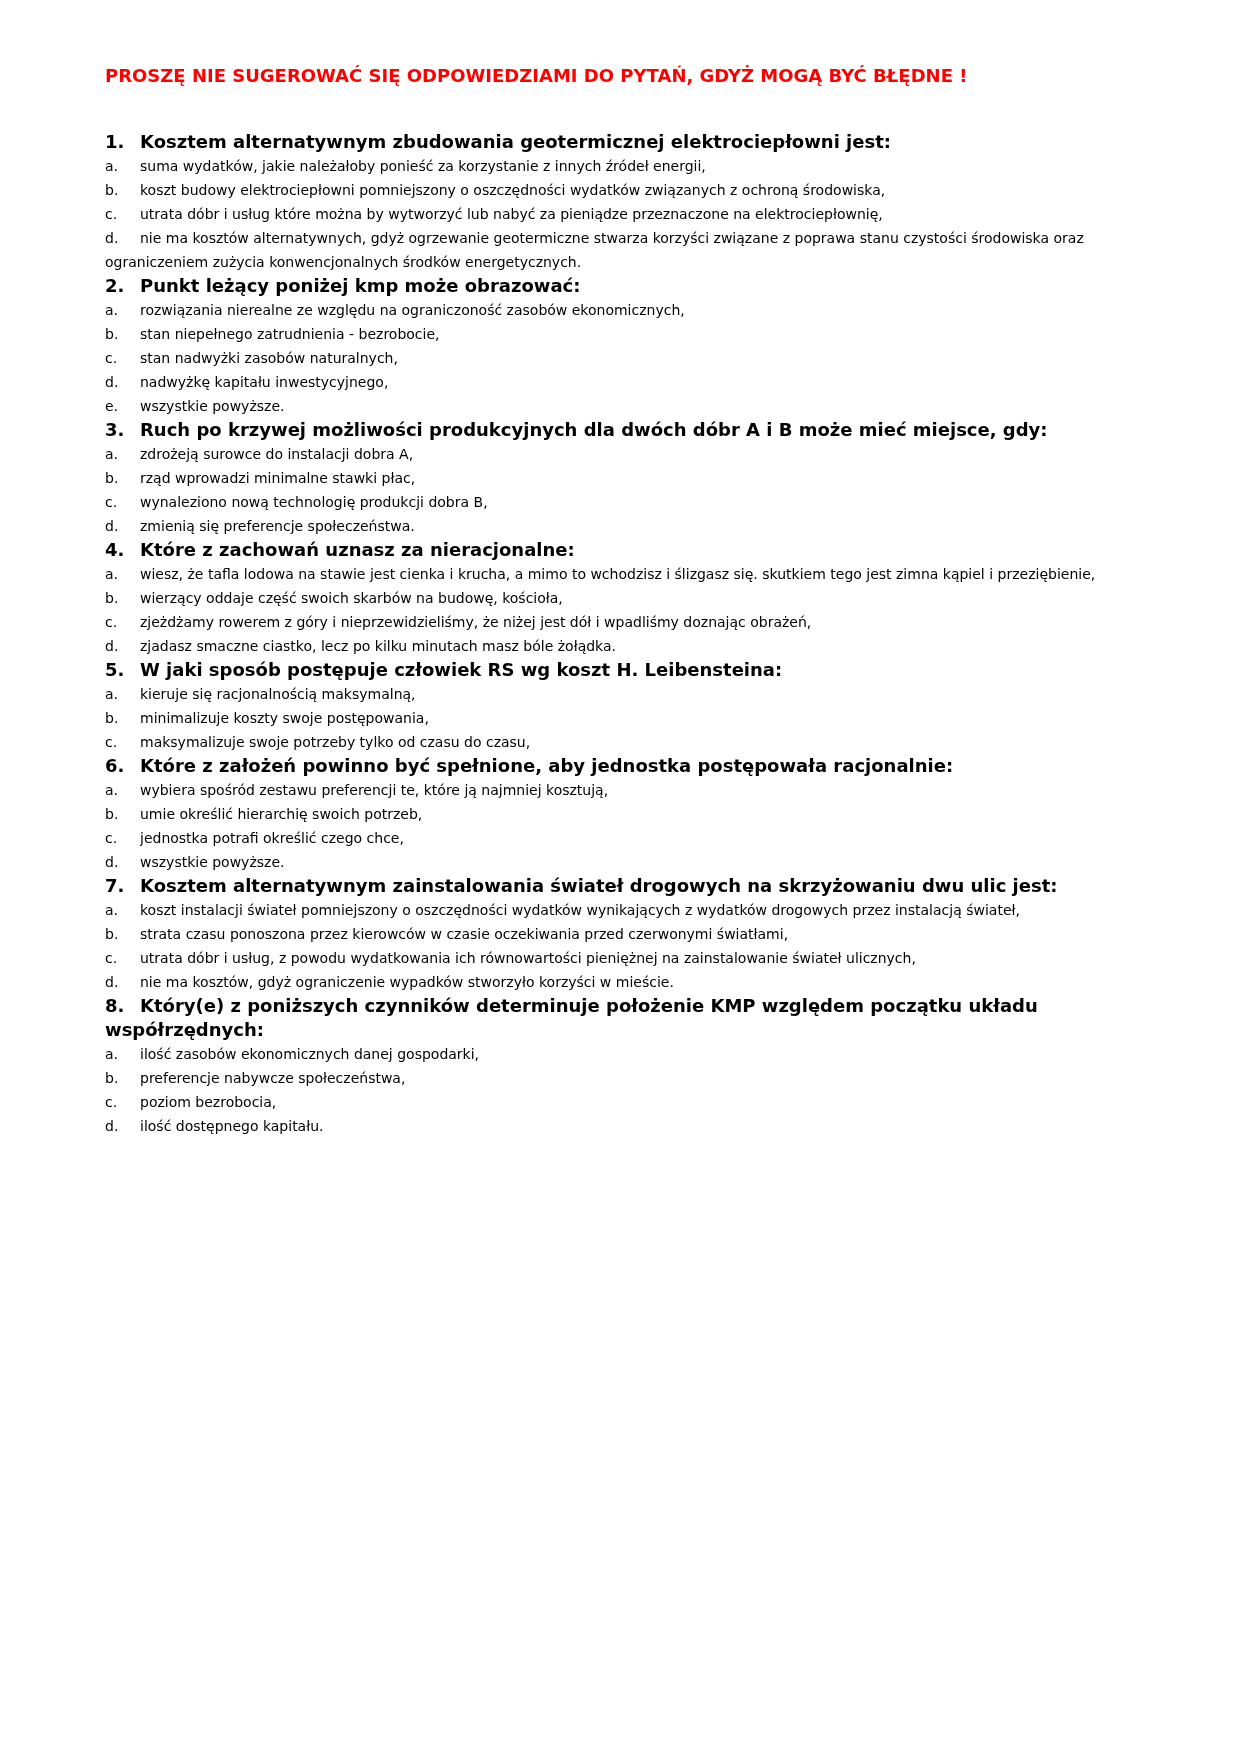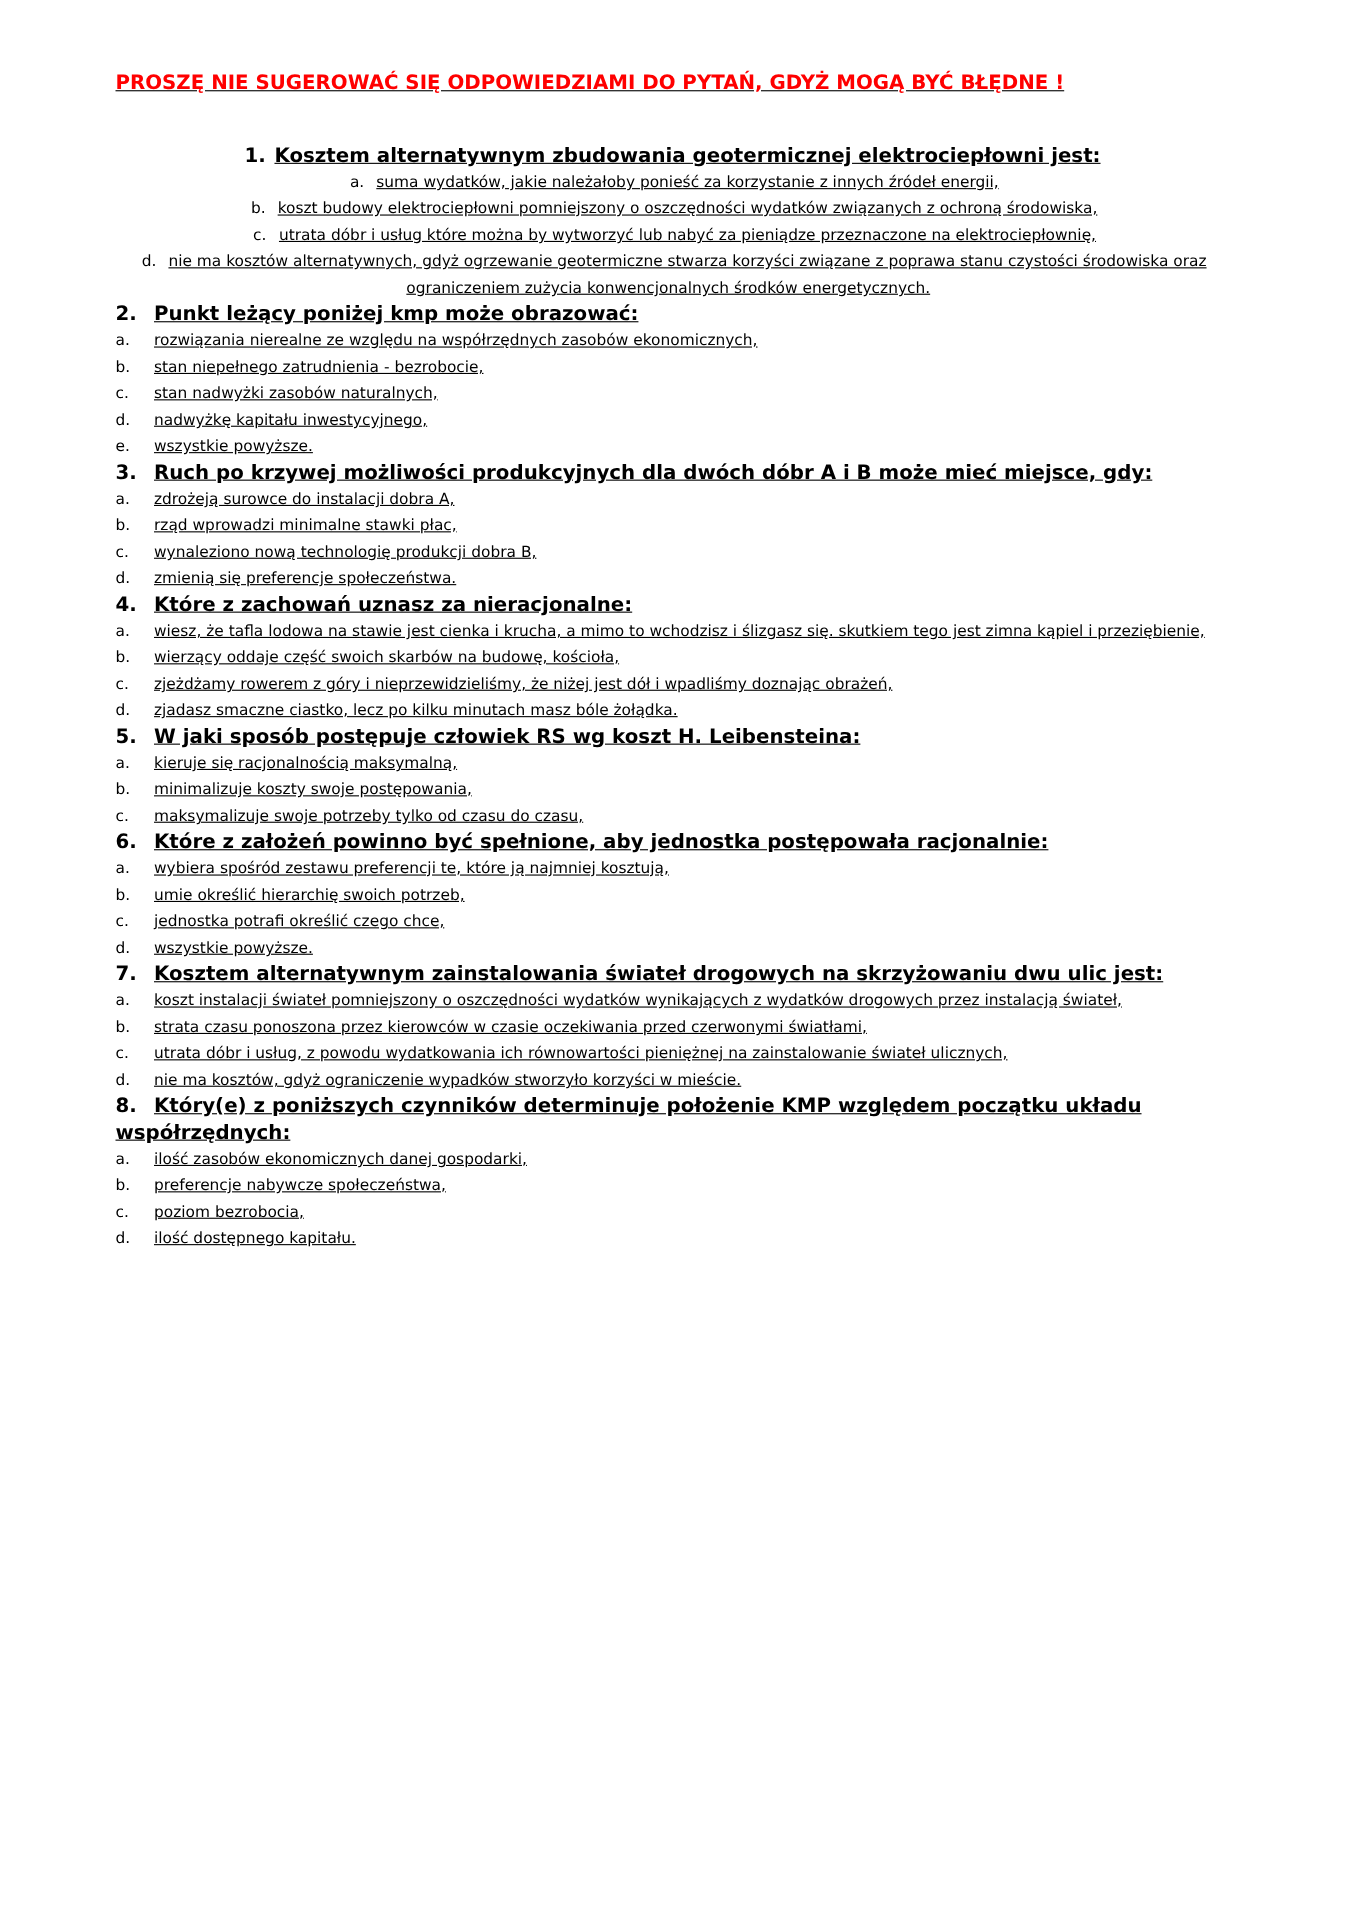--- a/index.html
+++ b/index.html
@@ -8,31 +8,30 @@
     width: 1240px;
     height: 1754px;
     font-family: "DejaVu Sans", "Liberation Sans", sans-serif;
     color: #000000;
     overflow: hidden;
   }
   .page {
     width: 1240px;
     height: 1754px;
     padding: 64px 130px 40px 105px;
-    text-decoration: underline;
   }
   .warning {
     font-size: 18px;
     font-weight: bold;
     line-height: 24px;
     margin-bottom: 42px;
   }
   .question {
   }
-  .question:first-child { margin-top: 0; text-align: center; }
+  .question:first-child { margin-top: 0; }
   .q-title {
     font-size: 18px;
     font-weight: bold;
     line-height: 24px;
   }
   .option {
     font-size: 14px;
     font-weight: normal;
     line-height: 24px;
   }
@@ -49,21 +48,21 @@
   <div id="questions-list">
       <div class="question">
         <p class="q-title"><span class="q-num">1.</span><span>Kosztem alternatywnym zbudowania geotermicznej elektrociepłowni jest:</span></p>
         <p class="option"><span class="opt-letter">a.</span><span>suma wydatków, jakie należałoby ponieść za korzystanie z innych źródeł energii,</span></p>
         <p class="option"><span class="opt-letter">b.</span><span>koszt budowy elektrociepłowni pomniejszony o oszczędności wydatków związanych z ochroną środowiska,</span></p>
         <p class="option"><span class="opt-letter">c.</span><span>utrata dóbr i usług które można by wytworzyć lub nabyć za pieniądze przeznaczone na elektrociepłownię,</span></p>
         <p class="option"><span class="opt-letter">d.</span><span>nie ma kosztów alternatywnych, gdyż ogrzewanie geotermiczne stwarza korzyści związane z poprawa stanu czystości środowiska oraz ograniczeniem zużycia konwencjonalnych środków energetycznych.</span></p>
       </div>
       <div class="question">
         <p class="q-title"><span class="q-num">2.</span><span>Punkt leżący poniżej kmp może obrazować:</span></p>
-        <p class="option"><span class="opt-letter">a.</span><span>rozwiązania nierealne ze względu na współrzędnych zasobów ekonomicznych,</span></p>
+        <p class="option"><span class="opt-letter">a.</span><span>rozwiązania nierealne ze względu na ograniczoność zasobów ekonomicznych,</span></p>
         <p class="option"><span class="opt-letter">b.</span><span>stan niepełnego zatrudnienia - bezrobocie,</span></p>
         <p class="option"><span class="opt-letter">c.</span><span>stan nadwyżki zasobów naturalnych,</span></p>
         <p class="option"><span class="opt-letter">d.</span><span>nadwyżkę kapitału inwestycyjnego,</span></p>
         <p class="option"><span class="opt-letter">e.</span><span>wszystkie powyższe.</span></p>
       </div>
       <div class="question">
         <p class="q-title"><span class="q-num">3.</span><span>Ruch po krzywej możliwości produkcyjnych dla dwóch dóbr A i B może mieć miejsce, gdy:</span></p>
         <p class="option"><span class="opt-letter">a.</span><span>zdrożeją surowce do instalacji dobra A,</span></p>
         <p class="option"><span class="opt-letter">b.</span><span>rząd wprowadzi minimalne stawki płac,</span></p>
         <p class="option"><span class="opt-letter">c.</span><span>wynaleziono nową technologię produkcji dobra B,</span></p>

